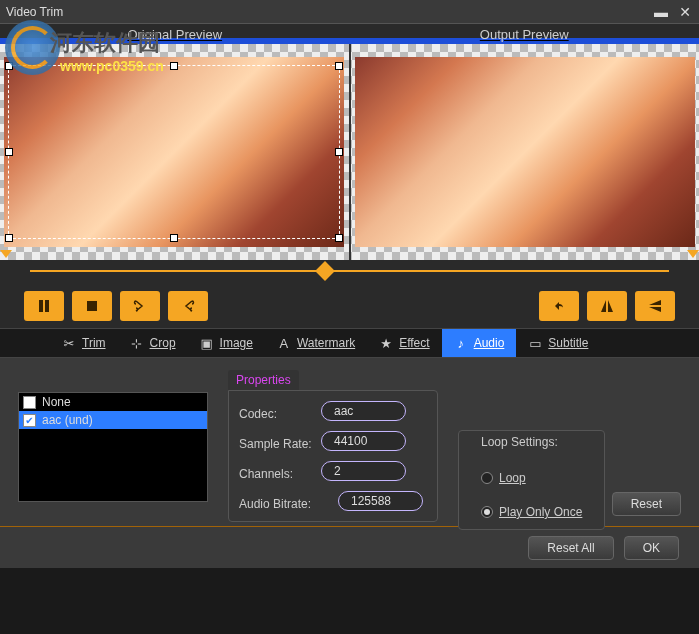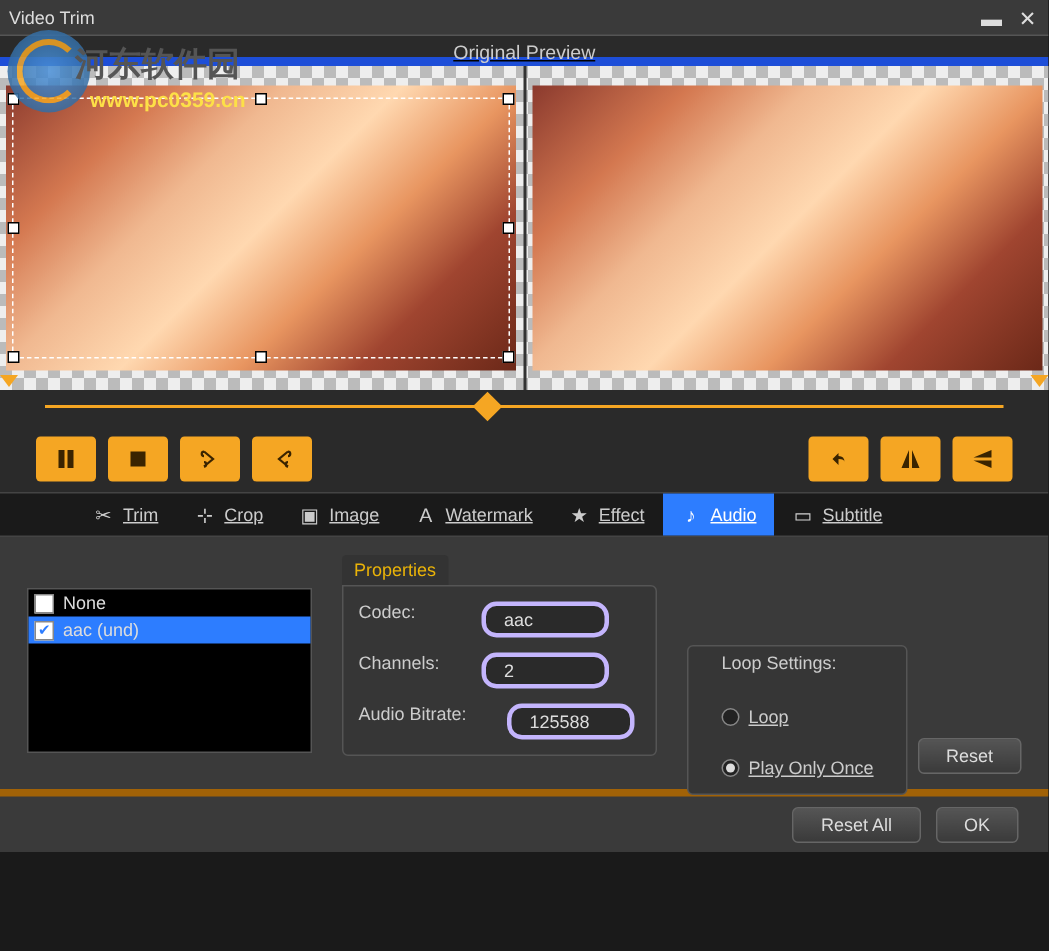--- a/index.html
+++ b/index.html
@@ -60,38 +60,38 @@
 .tab-text { text-decoration: underline; }
 .tab-icon { width: 14px; height: 14px; display: inline-flex; align-items: center; justify-content: center; font-size: 13px; }
 
 .editor-body { background: #3a3a3a; padding: 12px 18px; height: 168px; display: flex; gap: 20px; position: relative; }
 .track-list { width: 190px; background: #000; border: 1px solid #555; margin-top: 22px; height: 110px; }
 .track-item { display: flex; align-items: center; padding: 2px 4px; color: #ddd; font-size: 12px; gap: 6px; }
 .track-item.selected { background: #2d7dff; }
 .track-check { width: 13px; height: 13px; border: 1px solid #888; background: #fff; display: inline-flex; align-items: center; justify-content: center; font-size: 10px; color: #2d7dff; }
 
 .properties { width: 210px; }
-.props-label { background: #333; color: #eab308; font-size: 12px; padding: 3px 8px; border-radius: 3px 3px 0 0; display: inline-block; }
+.props-label { background: #333; color: #d946ef; font-size: 12px; padding: 3px 8px; border-radius: 3px 3px 0 0; display: inline-block; }
 .props-box { border: 1px solid #555; border-radius: 0 4px 4px 4px; padding: 10px; background: #363636; }
-.prop-row { display: flex; align-items: flex-start; margin-bottom: 10px; }
+.prop-row { display: flex; align-items: flex-end; margin-bottom: 10px; }
 .prop-row:last-child { margin-bottom: 0; gap: 17px; }
 .prop-label { width: 82px; color: #ccc; font-size: 12px; }
-.prop-value { background: #2a2a2a; border: 3px solid #c4b5fd; border-radius: 10px; padding: 2px 12px; color: #ddd; font-size: 12px; min-width: 85px; }
+.prop-value { background: #2a2a2a; border: 1px solid #c4b5fd; border-radius: 10px; padding: 2px 12px; color: #ddd; font-size: 12px; min-width: 85px; }
 
 .loop-settings { margin-top: 60px; }
 .loop-box { border: 1px solid #555; border-radius: 4px; padding: 6px 22px 10px; background: #363636; position: relative; }
 .loop-title { color: #ccc; font-size: 12px; position: relative; top: -2px; }
 .radio-row { display: flex; align-items: center; gap: 6px; color: #ccc; font-size: 12px; margin-top: 20px; }
 .radio { width: 12px; height: 12px; border-radius: 50%; border: 1px solid #888; background: #222; display: inline-flex; align-items: center; justify-content: center; }
 .radio.checked::after { content: ''; width: 6px; height: 6px; background: #ddd; border-radius: 50%; }
 .radio-text { text-decoration: underline; }
 
 .reset-btn { position: absolute; right: 18px; bottom: 10px; }
 
-.footer { height: 42px; background: #3a3a3a; display: flex; align-items: center; justify-content: flex-end; gap: 10px; padding: 0 20px; border-top: 5px solid #a16207; }
+.footer { height: 42px; background: #3a3a3a; display: flex; align-items: center; justify-content: flex-end; gap: 10px; padding: 0 20px; border-top: 1px solid #a16207; }
 .btn { background: linear-gradient(#555, #3a3a3a); border: 1px solid #666; border-radius: 4px; padding: 4px 18px; color: #ddd; font-size: 12px; cursor: pointer; }
 
 svg { width: 16px; height: 16px; }
 </style>
 </head>
 <body>
 
 <div class="titlebar">
   <span class="titlebar-title">Video Trim</span>
   <div class="titlebar-controls">
@@ -101,20 +101,21 @@
 </div>
 
 <div class="watermark">
   <div class="watermark-logo"></div>
   <div class="watermark-text">河东软件园</div>
   <div class="watermark-url">www.pc0359.cn</div>
 </div>
 
 <div class="preview-labels">
   <div class="preview-label">Original Preview</div>
+  <div class="preview-label">Output Preview</div>
 </div>
 
 <div class="preview-area">
   <div class="preview-pane left">
     <div class="video-frame">
       <div class="crop-box">
         <div class="crop-handle ch-tl"></div>
         <div class="crop-handle ch-t"></div>
         <div class="crop-handle ch-tr"></div>
         <div class="crop-handle ch-l"></div>
@@ -223,20 +224,24 @@
   </div>
 
   <div class="properties">
     <span class="props-label">Properties</span>
     <div class="props-box">
       <div class="prop-row">
         <span class="prop-label">Codec:</span>
         <span class="prop-value">aac</span>
       </div>
       <div class="prop-row">
+        <span class="prop-label">Sample Rate:</span>
+        <span class="prop-value">44100</span>
+      </div>
+      <div class="prop-row">
         <span class="prop-label">Channels:</span>
         <span class="prop-value">2</span>
       </div>
       <div class="prop-row">
         <span class="prop-label">Audio Bitrate:</span>
         <span class="prop-value">125588</span>
       </div>
     </div>
   </div>
 

